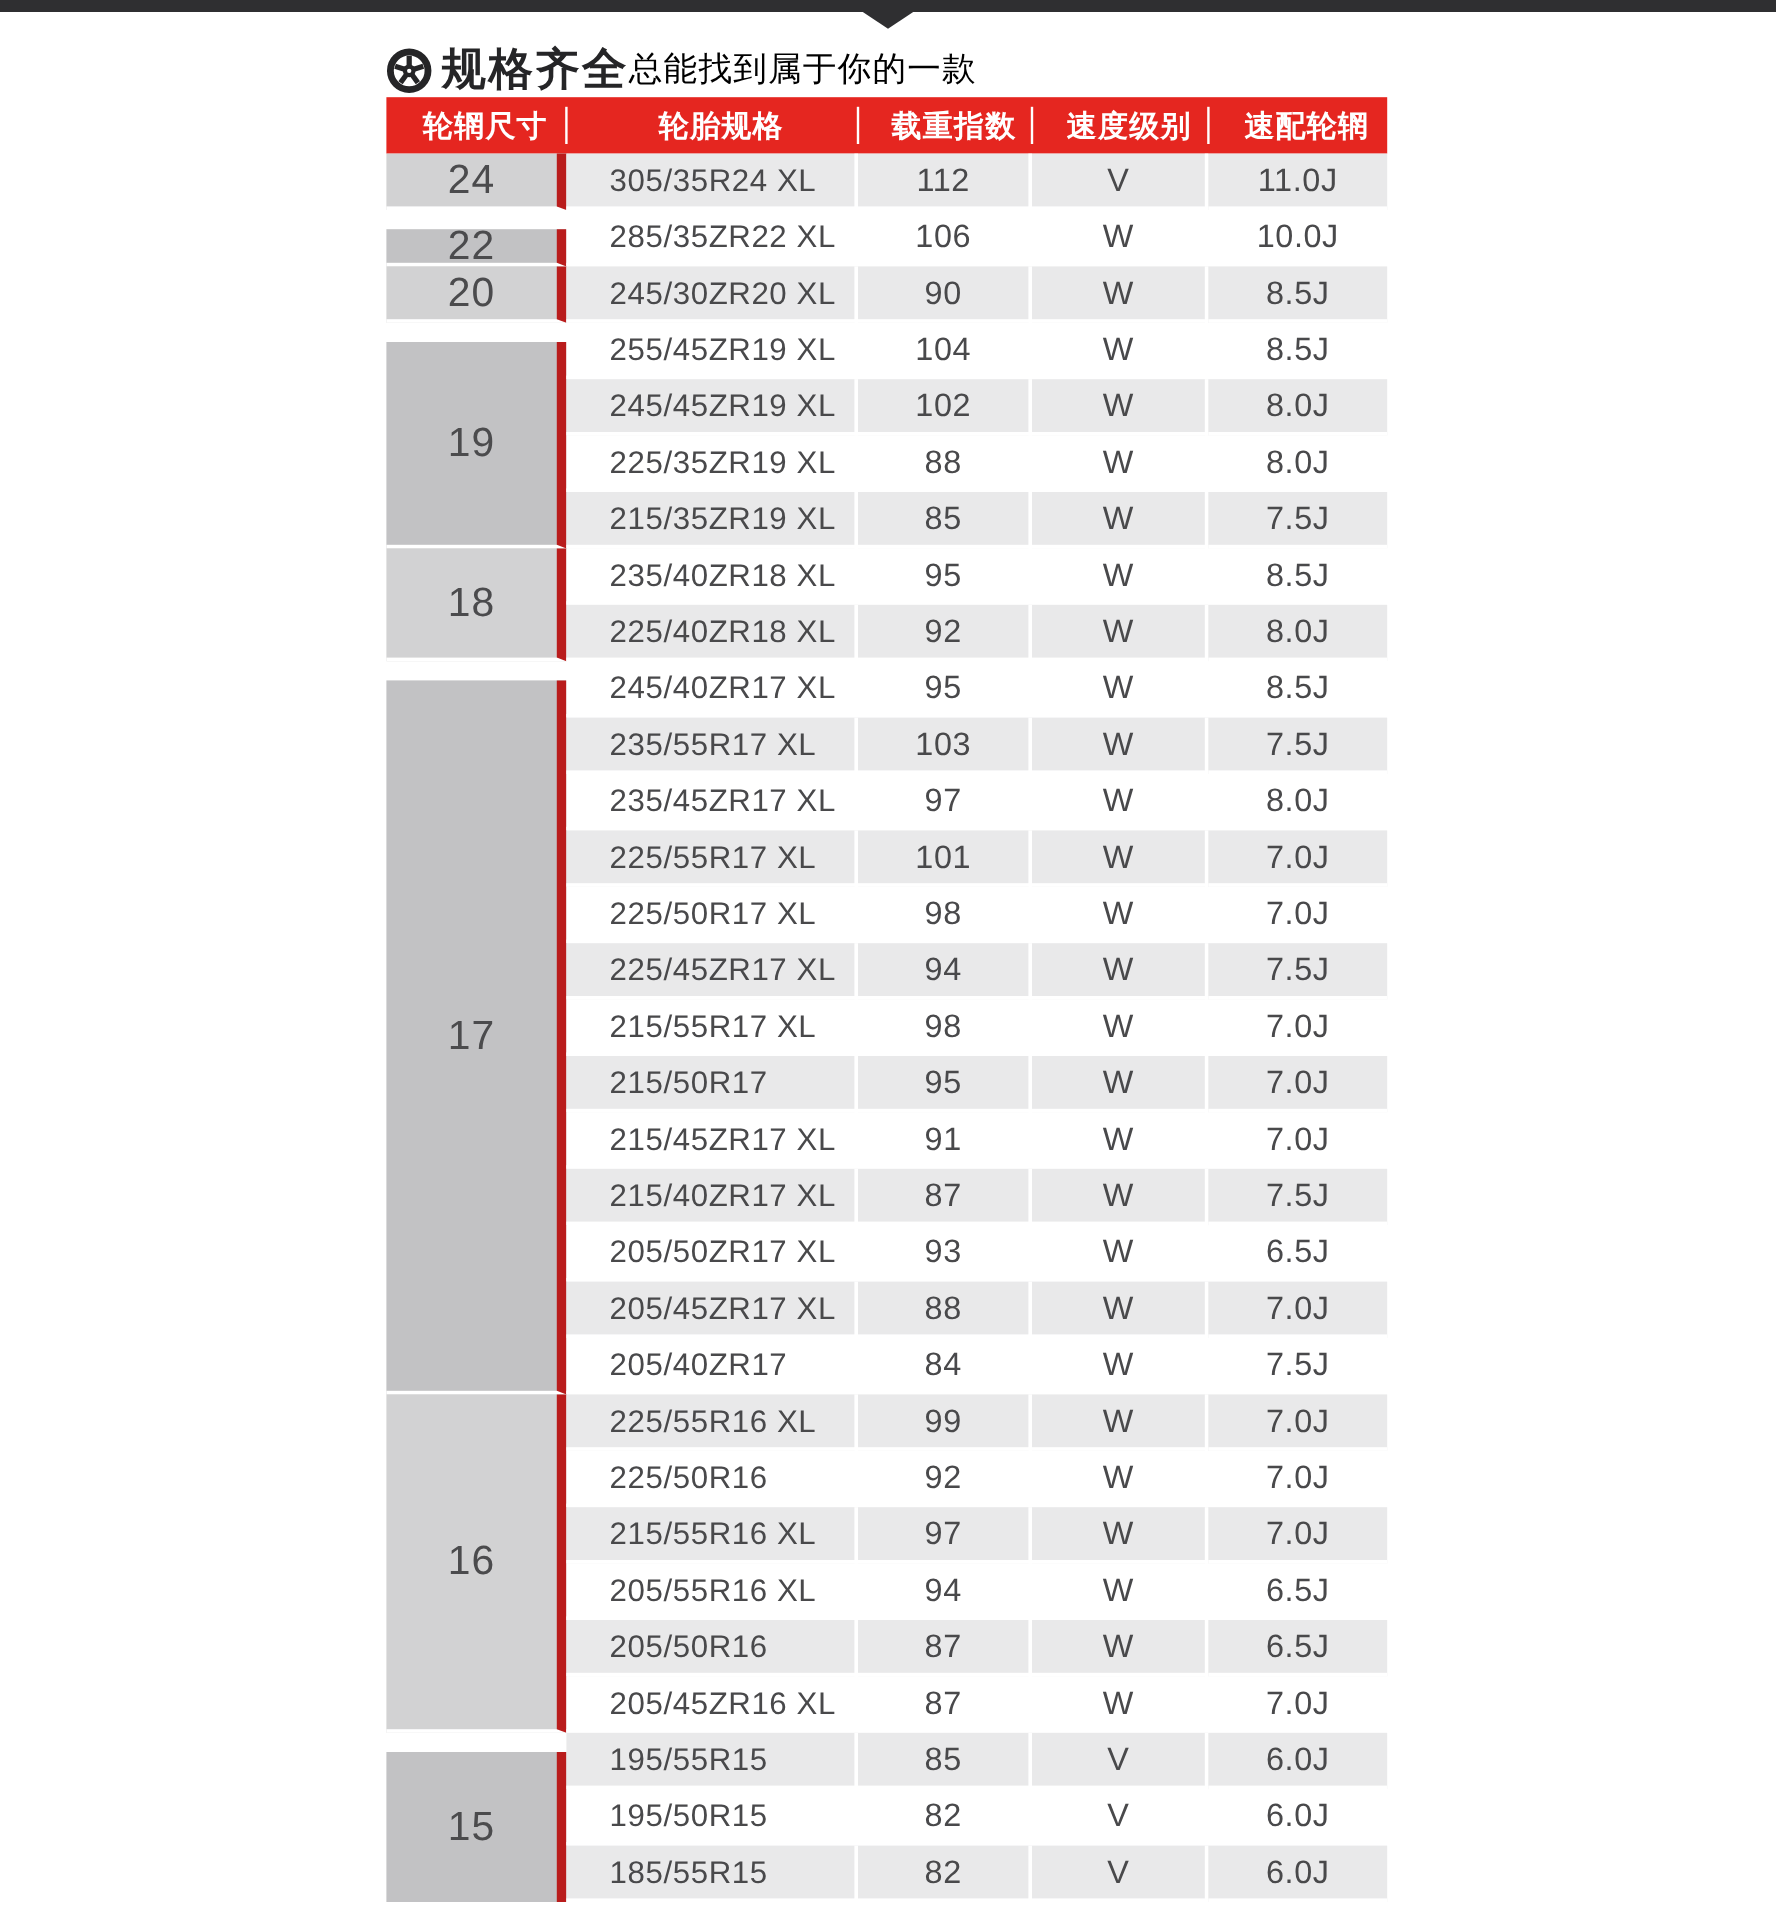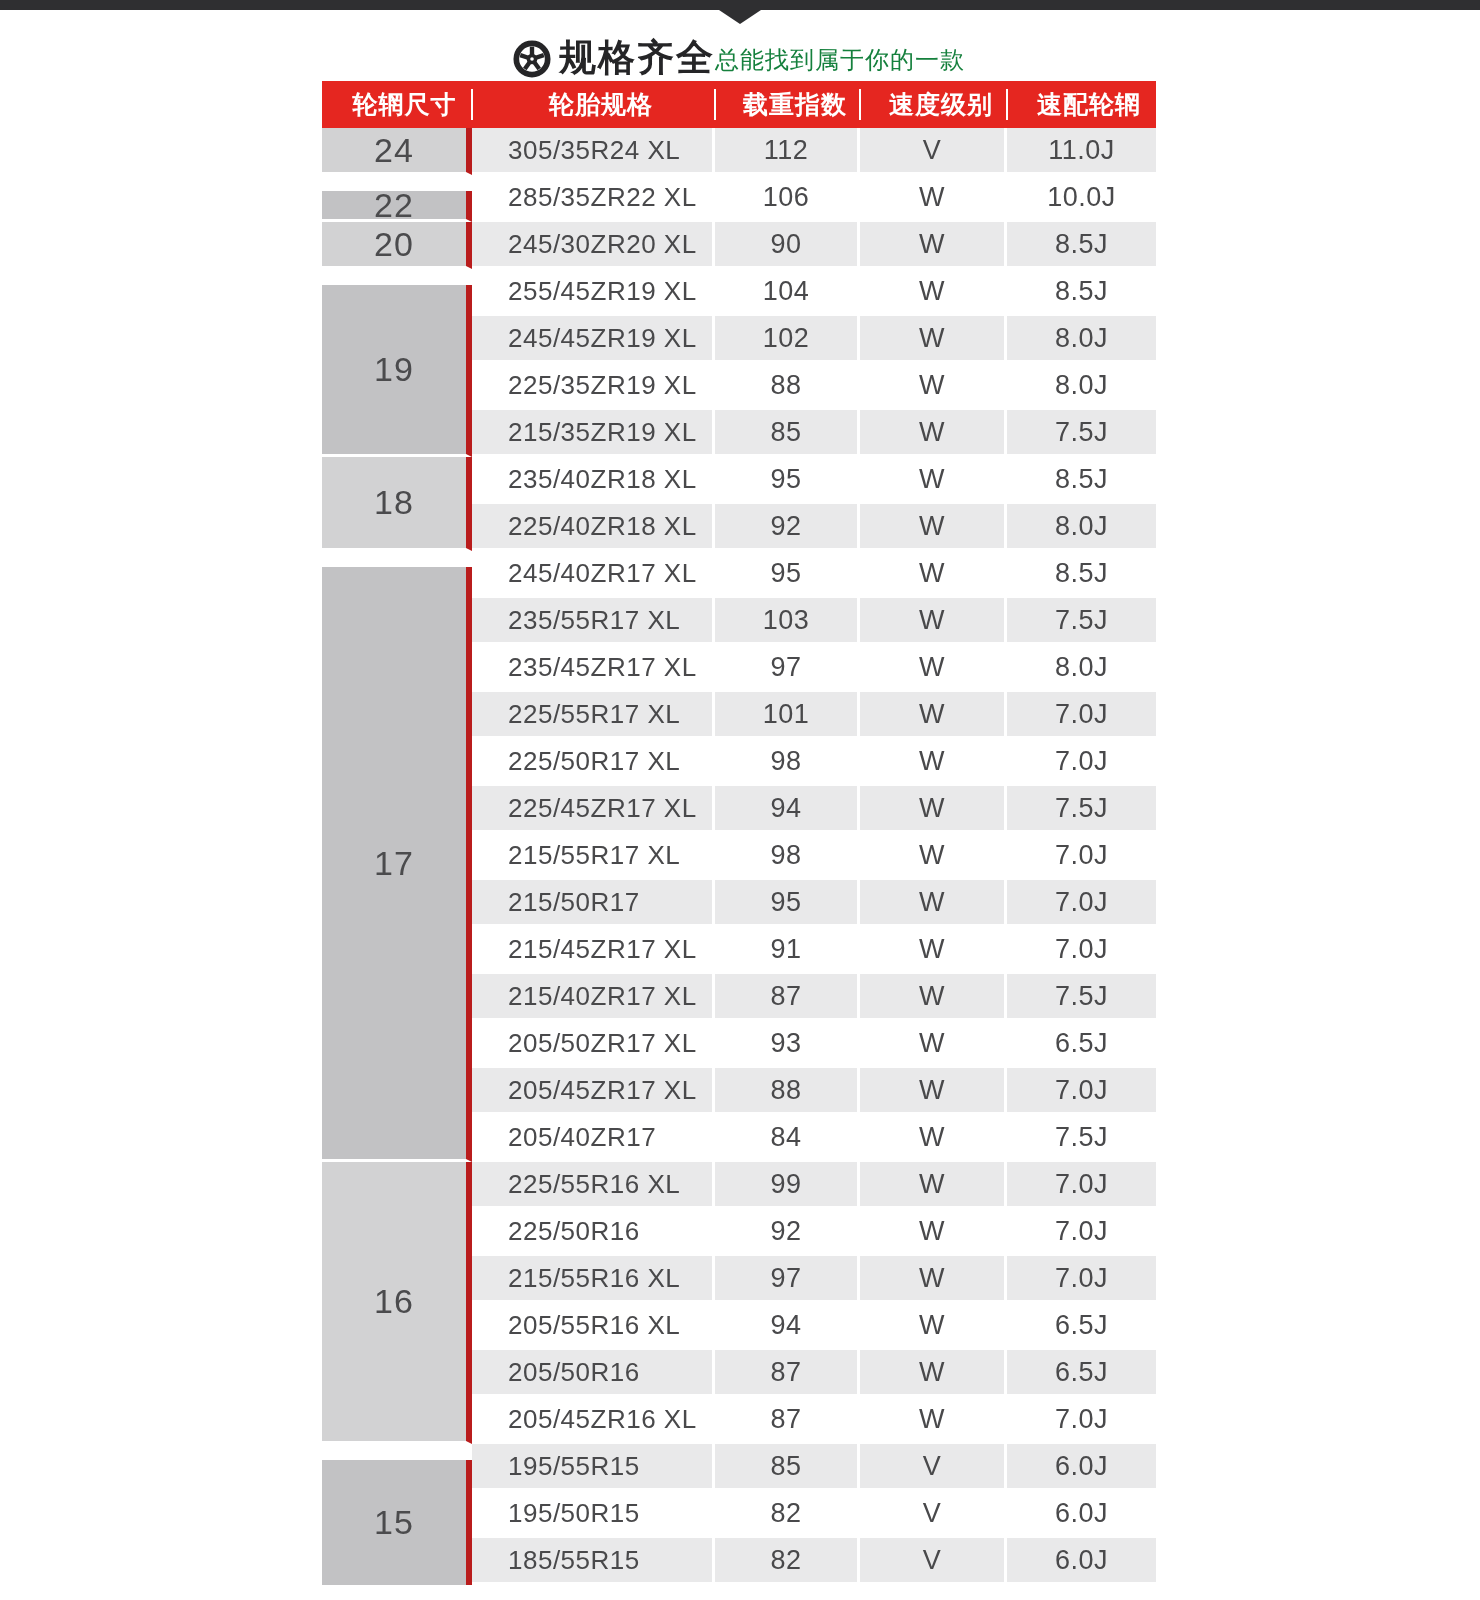--- a/index.html
+++ b/index.html
@@ -15,30 +15,30 @@
   .topbar-pointer{
     position:absolute;top:10px;left:50%;transform:translateX(-50%);
     width:0;height:0;
     border-left:21px solid transparent;border-right:21px solid transparent;
     border-top:14px solid #2f2f31;
   }
   
   .content{position:absolute;left:322px;top:0;width:834px;}
   .section-header{
     position:absolute;top:30px;left:0;width:834px;height:48px;
-    display:flex;justify-content:center;align-items:flex-end;
+    display:flex;justify-content:flex-start;align-items:flex-end;
   }
   .section-title-wrap{display:flex;align-items:center;gap:8px;}
   .wheel-icon{width:38px;height:38px;flex:0 0 auto;}
   .section-title{
     font-size:37px;font-weight:bold;color:#252527;letter-spacing:2px;line-height:1;
     padding-bottom:2px;
   }
   .section-subtitle{
-    font-size:24px;color:#15803d;letter-spacing:1px;line-height:1;padding-bottom:6px;
+    font-size:28px;color:#000000;letter-spacing:1px;line-height:1;padding-bottom:6px;
   }
   
   .spec-table{position:absolute;top:81px;left:0;width:834px;}
   .thead{
     display:grid;
     grid-template-columns:150px 243px 145px 147px 149px;
     height:47px;background:#e52620;
   }
   .th{
     position:relative;display:flex;align-items:center;justify-content:center;
@@ -60,21 +60,21 @@
     color:#49494b;font-size:27px;letter-spacing:0.5px;
     background:#ffffff;
   }
   .cell.spec{justify-content:flex-start;padding-left:36px;font-size:26px;}
   .cell.lastcol{border-right:none;}
   .row-gray{background:#e9e9ea;}
   .row-white{background:#ffffff;}
   .size-cell{
     display:flex;align-items:center;justify-content:center;
     box-sizing:border-box;
-    border-right:6px solid #b91c1c;border-bottom:3px solid #ffffff;
+    border-right:8px solid #b91c1c;border-bottom:3px solid #ffffff;
     font-size:34px;color:#4b4b4d;letter-spacing:1px;
   }
   .size-cell.lastgroup{border-bottom:none;}
   .group-light{background:#d2d2d3;}
   .group-dark{background:#c2c2c4;margin-top:16px;}
 </style>
 </head>
 <body>
 
 <div class="page">

